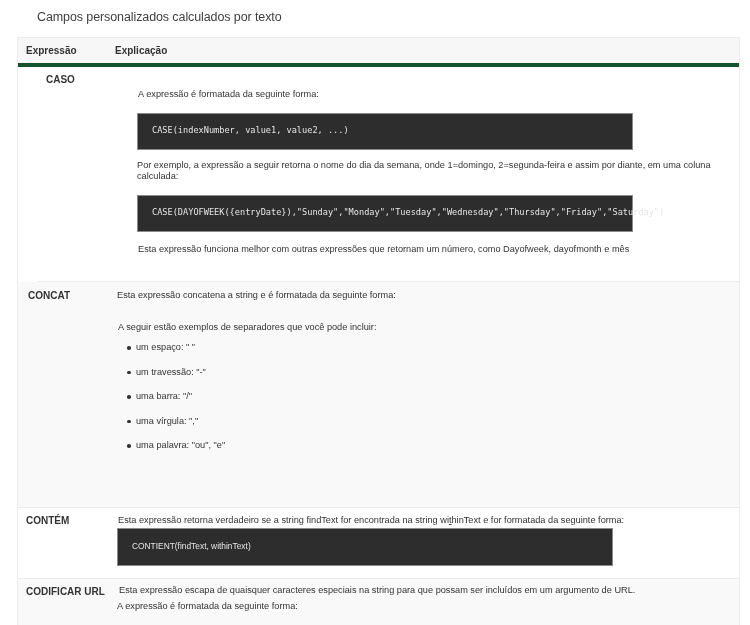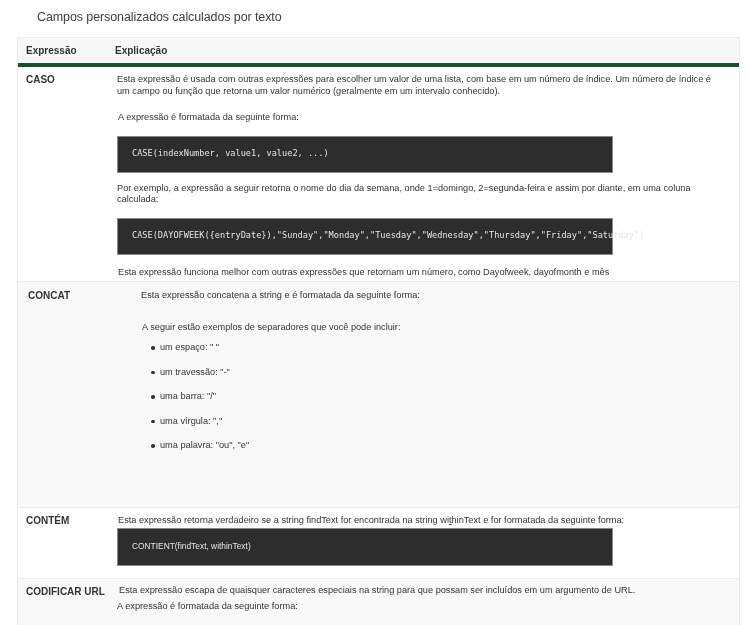--- a/index.html
+++ b/index.html
@@ -116,37 +116,36 @@
 
 <div class="page">
   <div class="page-title">Campos personalizados calculados por texto</div>
 
   <div class="table">
     <div class="thead">
       <div class="col-expr">Expressão</div>
       <div class="col-expl">Explicação</div>
     </div>
 
-    <div class="row" style="height:215px;">
+    <div class="row" style="height:215px;margin-left:20px;">
       <div class="expr" style="padding-top:7px;">CASO</div>
       <div class="expl" style="padding-top:7px;">
-        <p class="p" style="padding-right:14px;">Esta expressão é usada com outras expressões para escolher um valor de uma lista, com base em um número de índice. Um número de índice é um campo ou função que retorna um valor numérico (geralmente em um intervalo conhecido).</p>
         <p class="p" style="margin-top:15px; padding-left:1px;">A expressão é formatada da seguinte forma:</p>
         <div class="code mono" style="height:37px; margin-top:12px;">
           <span>CASE(indexNumber, value1, value2, ...)</span>
         </div>
         <p class="p" style="margin-top:10px;">Por exemplo, a expressão a seguir retorna o nome do dia da semana, onde 1=domingo, 2=segunda-feira e assim por diante, em uma coluna calculada:</p>
         <div class="code mono" style="height:37px; margin-top:12px;">
           <span>CASE(DAYOFWEEK({entryDate}),"Sunday","Monday","Tuesday","Wednesday","Thursday","Friday","Saturday")</span>
         </div>
         <p class="p" style="margin-top:12px; padding-left:1px;">Esta expressão funciona melhor com outras expressões que retornam um número, como Dayofweek, dayofmonth e mês</p>
       </div>
     </div>
 
-    <div class="row alt" style="height:226px;gap:24px;">
+    <div class="row alt" style="height:226px;">
       <div class="expr" style="padding-top:8px; padding-left:10px;">CONCAT</div>
       <div class="expl" style="padding-top:8px;">
         <p class="p">Esta expressão concatena a string e é formatada da seguinte forma:</p>
         <p class="p" style="margin-top:20px; padding-left:1px;">A seguir estão exemplos de separadores que você pode incluir:</p>
         <ul class="seps" style="margin-top:9px;">
           <li>um espaço: " "</li>
           <li>um travessão: "-"</li>
           <li>uma barra: "/"</li>
           <li>uma vírgula: ","</li>
           <li>uma palavra: "ou", "e"</li>

